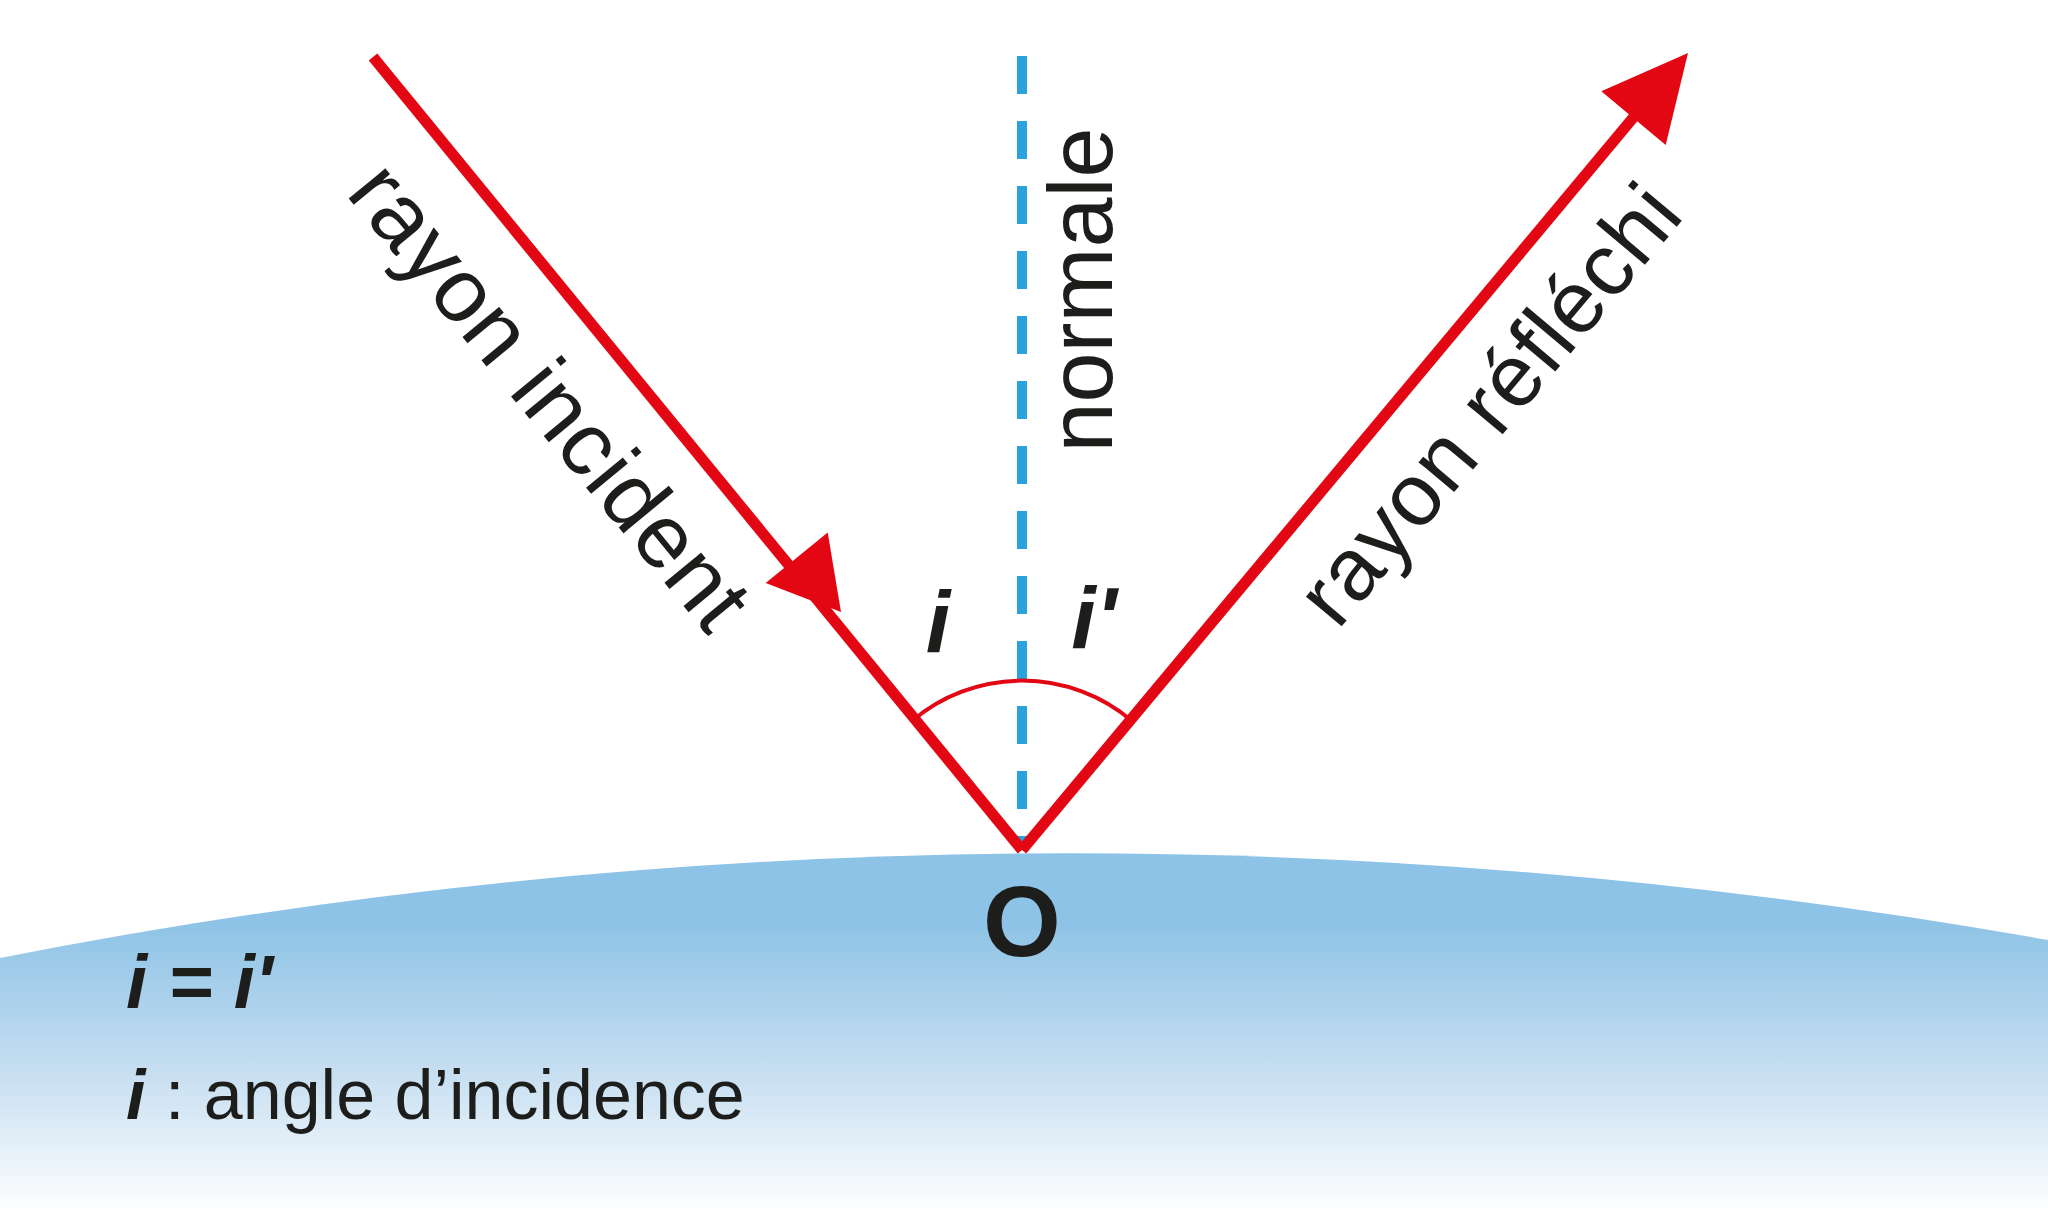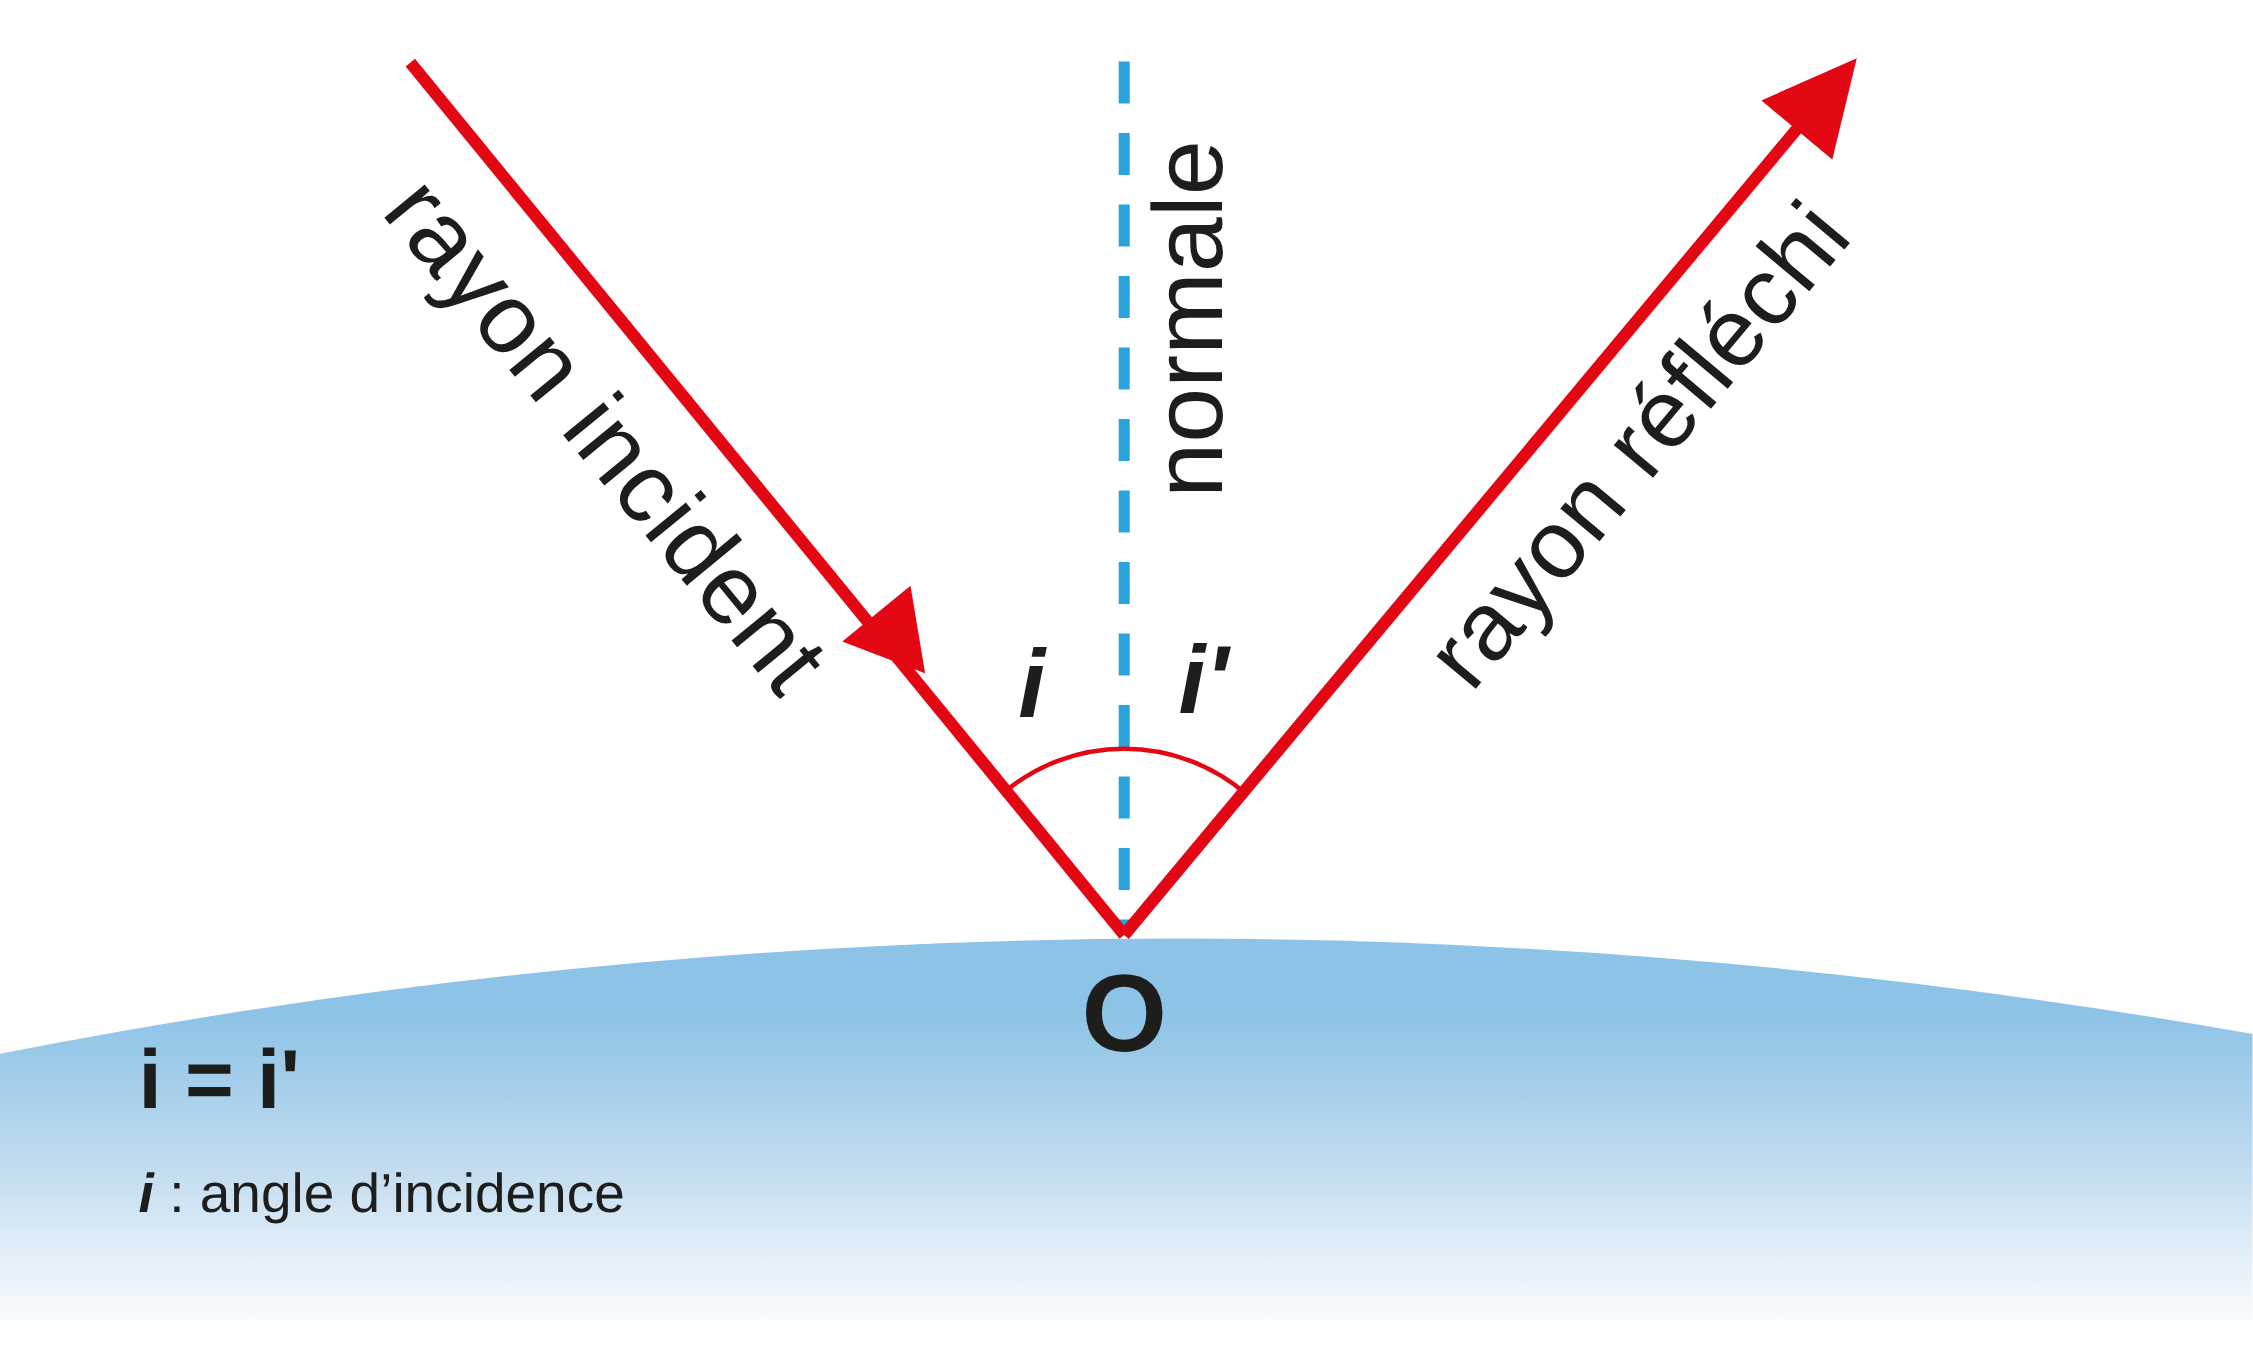--- a/index.html
+++ b/index.html
@@ -46,25 +46,26 @@
   #label-angle-ip { left: 1094px; top: 618px; }
   #label-point-o {
     left: 1022px; top: 921px;
     font-size: 100px;
     font-weight: bold;
   }
   .bottom-text {
     position: absolute;
     white-space: nowrap;
     line-height: 1;
-    font-size: 50px;
+    font-size: 70px;
   }
   #equation {
     left: 126px; top: 944px;
     font-size: 76px;
+    font-style: italic;
     font-weight: bold;
   }
   #legend-incidence { left: 126px;  top: 1060px; }
   #legend-reflexion { left: 1103px; top: 1060px; }
   .sym { font-style: italic; font-weight: bold; }
 </style>
 </head>
 <body>
 
 <div id="stage" style="--c-text: #1d1d1b;">

